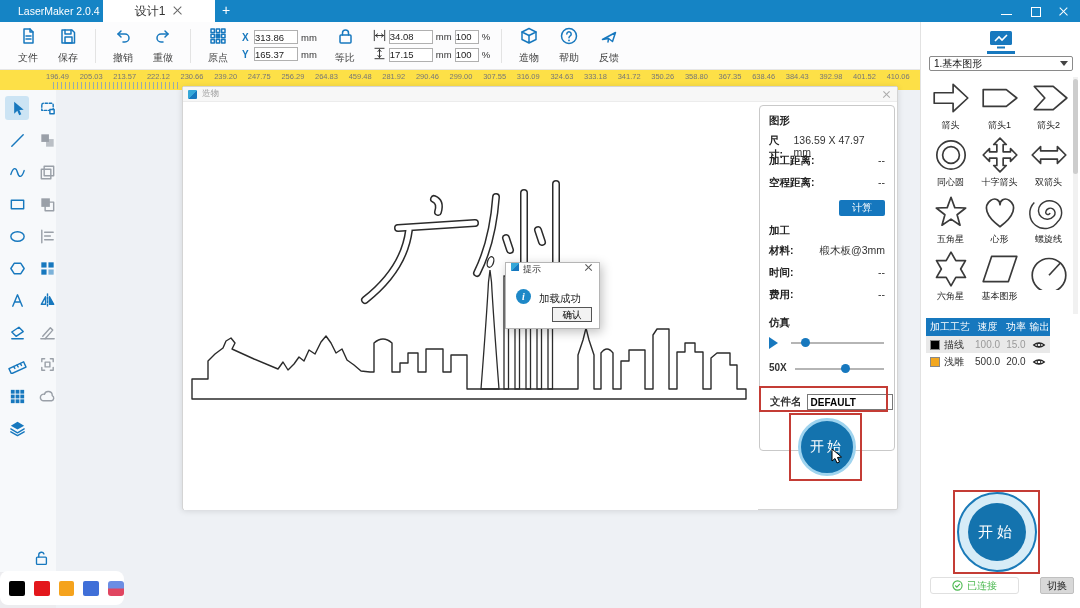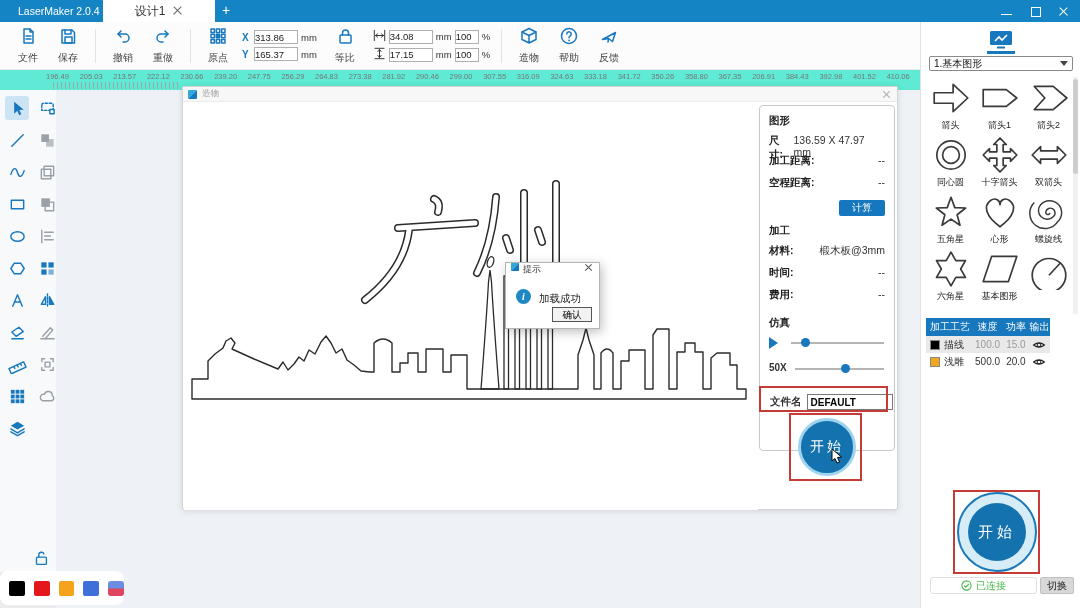--- a/index.html
+++ b/index.html
@@ -32,21 +32,21 @@
   .num-group { display:flex; flex-direction:column; gap:3px; margin:0 4px; }
   .num-row { display:flex; align-items:center; gap:3px; font-size:9.5px; color:#333; }
   .axis-lbl { color:#1778be; font-weight:bold; font-size:10px; width:9px; }
   .num-row input { width:44px; height:14px; border:1px solid #b0b0b0; font-size:9.5px;
                    padding:0 0; font-family:inherit; color:#222; }
   .num-row input.pct { width:24px; }
   .dim-icon svg { width:13px; height:13px; }
   .ratio-btn { margin:0 4px; }
 
   
-  .ruler-h { position:absolute; left:0; top:70px; width:1080px; height:20px; background:#5eead4; }
+  .ruler-h { position:absolute; left:0; top:70px; width:1080px; height:20px; background:#fde047; }
   .ruler-numbers { position:absolute; left:46px; right:2px; top:2px; display:flex;
                    justify-content:space-between; font-size:7.5px; color:#777; }
   .ruler-ticks { position:absolute; left:53px; top:12px; width:128px; height:7px;
     background:repeating-linear-gradient(to right,#9aa 0 1px,transparent 1px 4px); }
   .ruler-v { position:absolute; left:171px; top:92px; width:7px; height:412px;
     background:repeating-linear-gradient(to bottom,#bbc 0 1px,transparent 1px 4px); }
 
   
   .sidebar { position:absolute; left:0; top:90px; width:56px; height:482px; background:#f7f9fb; }
   .tool-grid { display:grid; grid-template-columns:24px 24px; gap:8px 6px; padding:6px 0 0 5px; }
@@ -147,21 +147,21 @@
   .c3 { width:26px; text-align:center; }
   .pt-swatch { width:10px; height:10px; border:1px solid #888; }
   .eye svg { width:14px; height:10px; vertical-align:middle; }
 
   .start-big { position:absolute; left:36px; top:470px; width:80px; height:80px; border-radius:50%;
     background:#d6ecf7; border:2.5px solid #1a7ab8; display:flex; align-items:center; justify-content:center;
     cursor:pointer; }
   .start-big-inner { width:58px; height:58px; border-radius:50%; background:#1473ae; color:#fff;
     display:flex; align-items:center; justify-content:center; font-size:15px; letter-spacing:4px; }
 
-  .status-box { position:absolute; left:9px; top:555px; width:107px; height:17px; background:#fff;
+  .status-box { position:absolute; left:9px; top:555px; width:89px; height:17px; background:#fff;
     border:1px solid #e0e0e0; border-radius:3px; display:flex; align-items:center; justify-content:center;
     gap:4px; font-size:10px; color:#49b84e; }
   .status-box svg { width:11px; height:11px; }
   .switch-btn { position:absolute; left:119px; top:555px; width:34px; height:17px; background:#d8d8d8;
     border:1px solid #c0c0c0; border-radius:2px; font-size:10px; color:#222; text-align:center;
     line-height:16px; cursor:pointer; }
 </style>
 </head>
 <body>
 
@@ -273,33 +273,33 @@
   <div class="ruler-numbers">
       <span>196.49</span>
       <span>205.03</span>
       <span>213.57</span>
       <span>222.12</span>
       <span>230.66</span>
       <span>239.20</span>
       <span>247.75</span>
       <span>256.29</span>
       <span>264.83</span>
-      <span>273.38</span>
+      <span>459.48</span>
       <span>281.92</span>
       <span>290.46</span>
       <span>299.00</span>
       <span>307.55</span>
       <span>316.09</span>
       <span>324.63</span>
       <span>333.18</span>
       <span>341.72</span>
       <span>350.26</span>
       <span>358.80</span>
       <span>367.35</span>
-      <span>206.91</span>
+      <span>638.46</span>
       <span>384.43</span>
       <span>392.98</span>
       <span>401.52</span>
       <span>410.06</span>
       <span>418.61</span>
       <span>427.15</span>
       <span>435.69</span>
       <span>444.23</span>
       <span>452.78</span>
     </div>

